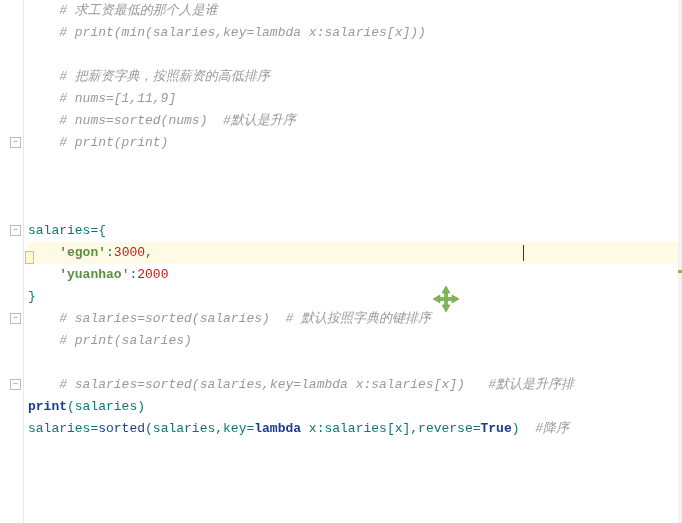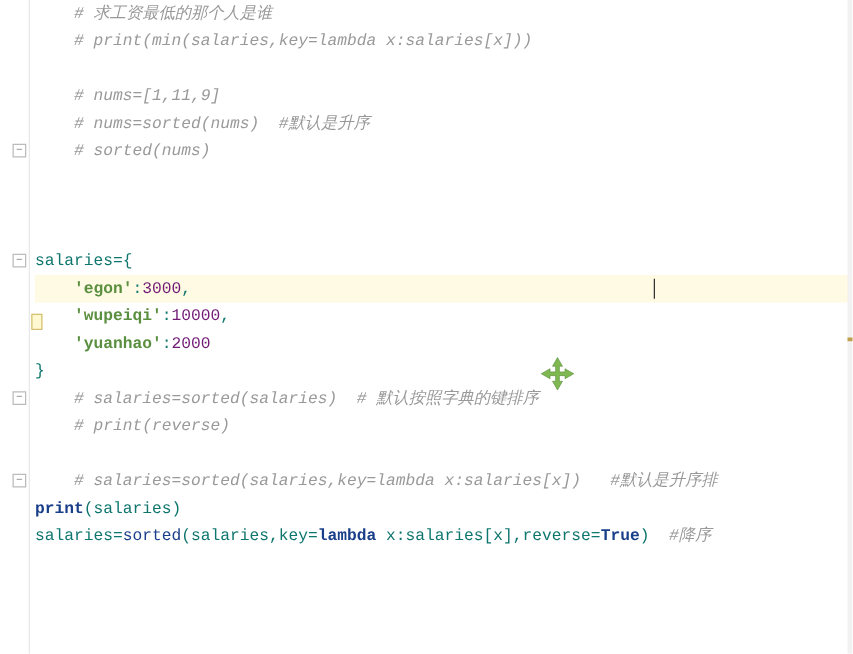--- a/index.html
+++ b/index.html
@@ -44,21 +44,21 @@
     top: 5px;
     border: 1px solid #bbb;
     background: #fff;
     font-size: 9px;
     line-height: 9px;
     text-align: center;
     color: #888;
   }
   .comment { color: #999999; font-style: italic; }
   .string { color: #5a8f3f; font-weight: bold; text-align: center; }
-  .number { color: #701a75; }
+  .number { color: #b91c1c; }
   .keyword { color: #1a3f8a; font-weight: bold; }
   .func { color: #1a3f8a; }
   .ident { color: #0f766e; }
   .cursor {
     position: absolute;
     width: 1px;
     height: 16px;
     background: #333;
     top: 3px;
   }
@@ -97,33 +97,33 @@
 </style>
 </head>
 <body>
 
 <div class="editor">
   <div class="gutter"></div>
   <div class="code-area" id="code-area">
       <div class="line"><span class="comment">    # 求工资最低的那个人是谁</span></div>
       <div class="line"><span class="comment" style="font-style: italic; text-align: right;">    # print(min(salaries,key=lambda x:salaries[x]))</span></div>
       <div class="line"> </div>
+      <div class="line"><span class="comment">    # 把薪资字典，按照薪资的高低排序</span></div>
       <div class="line"><span class="comment" style="font-style: italic;">    # nums=[1,11,9]</span></div>
       <div class="line"><span class="comment" style="font-style: italic;">    # nums=sorted(nums)  #默认是升序</span></div>
-      <div class="line"><div class="fold-marker">−</div><span class="comment" style="font-style: italic;">    # sorted(nums)</span></div>
+      <div class="line"><div class="fold-marker">−</div><span class="comment" style="font-style: italic;">    # print(print)</span></div>
       <div class="line"> </div>
       <div class="line"> </div>
       <div class="line"> </div>
       <div class="line"><div class="fold-marker">−</div><span class="ident">salaries</span><span class="ident">={</span></div>
       <div class="line highlighted"><span>    </span><span class="string">'egon'</span><span class="ident">:</span><span class="number">3000</span><span class="ident">,</span><div class="cursor" style="left: 495px;"></div></div>
-      <div class="line"><span>    </span><span class="string">'wupeiqi'</span><span class="ident">:</span><span class="number">10000</span><span class="ident">,</span></div>
       <div class="line"><span>    </span><span class="string">'yuanhao'</span><span class="ident">:</span><span class="number">2000</span></div>
       <div class="line"><span class="ident">}</span></div>
       <div class="line"><div class="fold-marker">−</div><span class="comment" style="font-style: italic;">    # salaries=sorted(salaries)  # 默认按照字典的键排序</span></div>
-      <div class="line"><span class="comment" style="font-style: italic;">    # print(reverse)</span></div>
+      <div class="line"><span class="comment" style="font-style: italic;">    # print(salaries)</span></div>
       <div class="line"> </div>
       <div class="line"><div class="fold-marker">−</div><span class="comment" style="">    # salaries=sorted(salaries,key=lambda x:salaries[x])   #默认是升序排</span></div>
       <div class="line"><span class="func" style="font-weight: bold;">print</span><span class="ident">(salaries)</span></div>
       <div class="line"><span class="ident">salaries=</span><span class="func">sorted</span><span class="ident">(salaries,key=</span><span class="keyword">lambda</span><span class="ident"> x:salaries[x],reverse=</span><span class="keyword">True</span><span class="ident">)</span><span class="comment">  #降序</span></div>
     </div>
 </div>
 
 <div class="move-icon">
   <svg width="28" height="28" viewBox="0 0 28 28">
     <g fill="#7fb850" stroke="#5a8f3f" stroke-width="0.5">

